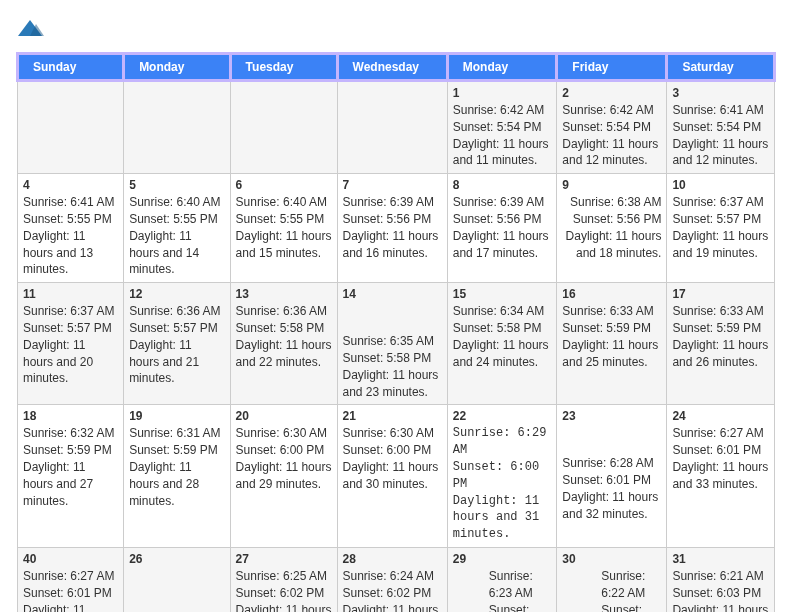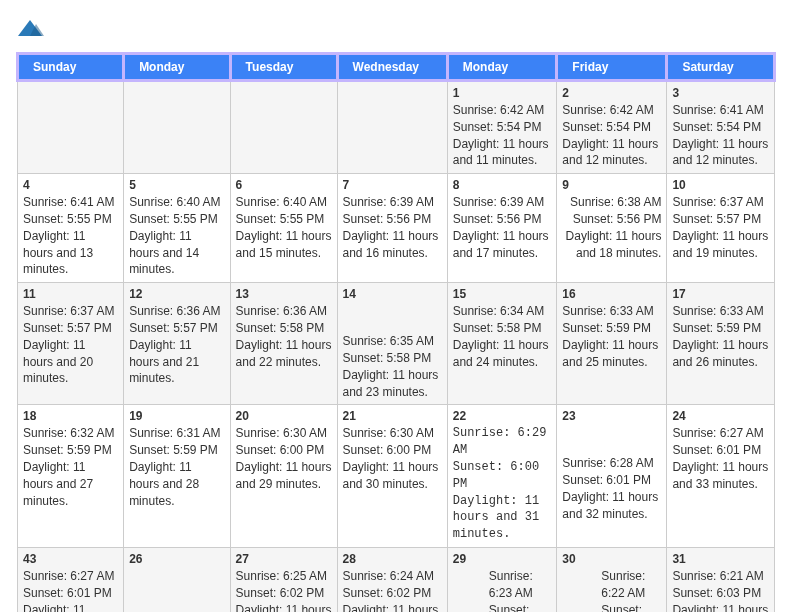--- a/index.html
+++ b/index.html
@@ -284,21 +284,21 @@
         </td>
         <td>
           <span class="day-num">24</span>
           <div class="day-info" style="white-space: pre-line;">Sunrise: 6:27 AM
 Sunset: 6:01 PM
 Daylight: 11 hours and 33 minutes.</div>
         </td>
       </tr>
       <tr>
         <td>
-          <span class="day-num">43</span>
+          <span class="day-num">40</span>
           <div class="day-info" style="white-space: pre-line;">Sunrise: 6:27 AM
 Sunset: 6:01 PM
 Daylight: 11 hours and 34 minutes.</div>
         </td>
         <td>
           <span class="day-num">26</span>
           <div class="day-info" style="white-space: pre-line; margin-top: 44px;">Sunrise: 6:26 AM
 Sunset: 6:01 PM
 Daylight: 11 hours and 35 minutes.</div>
         </td>

